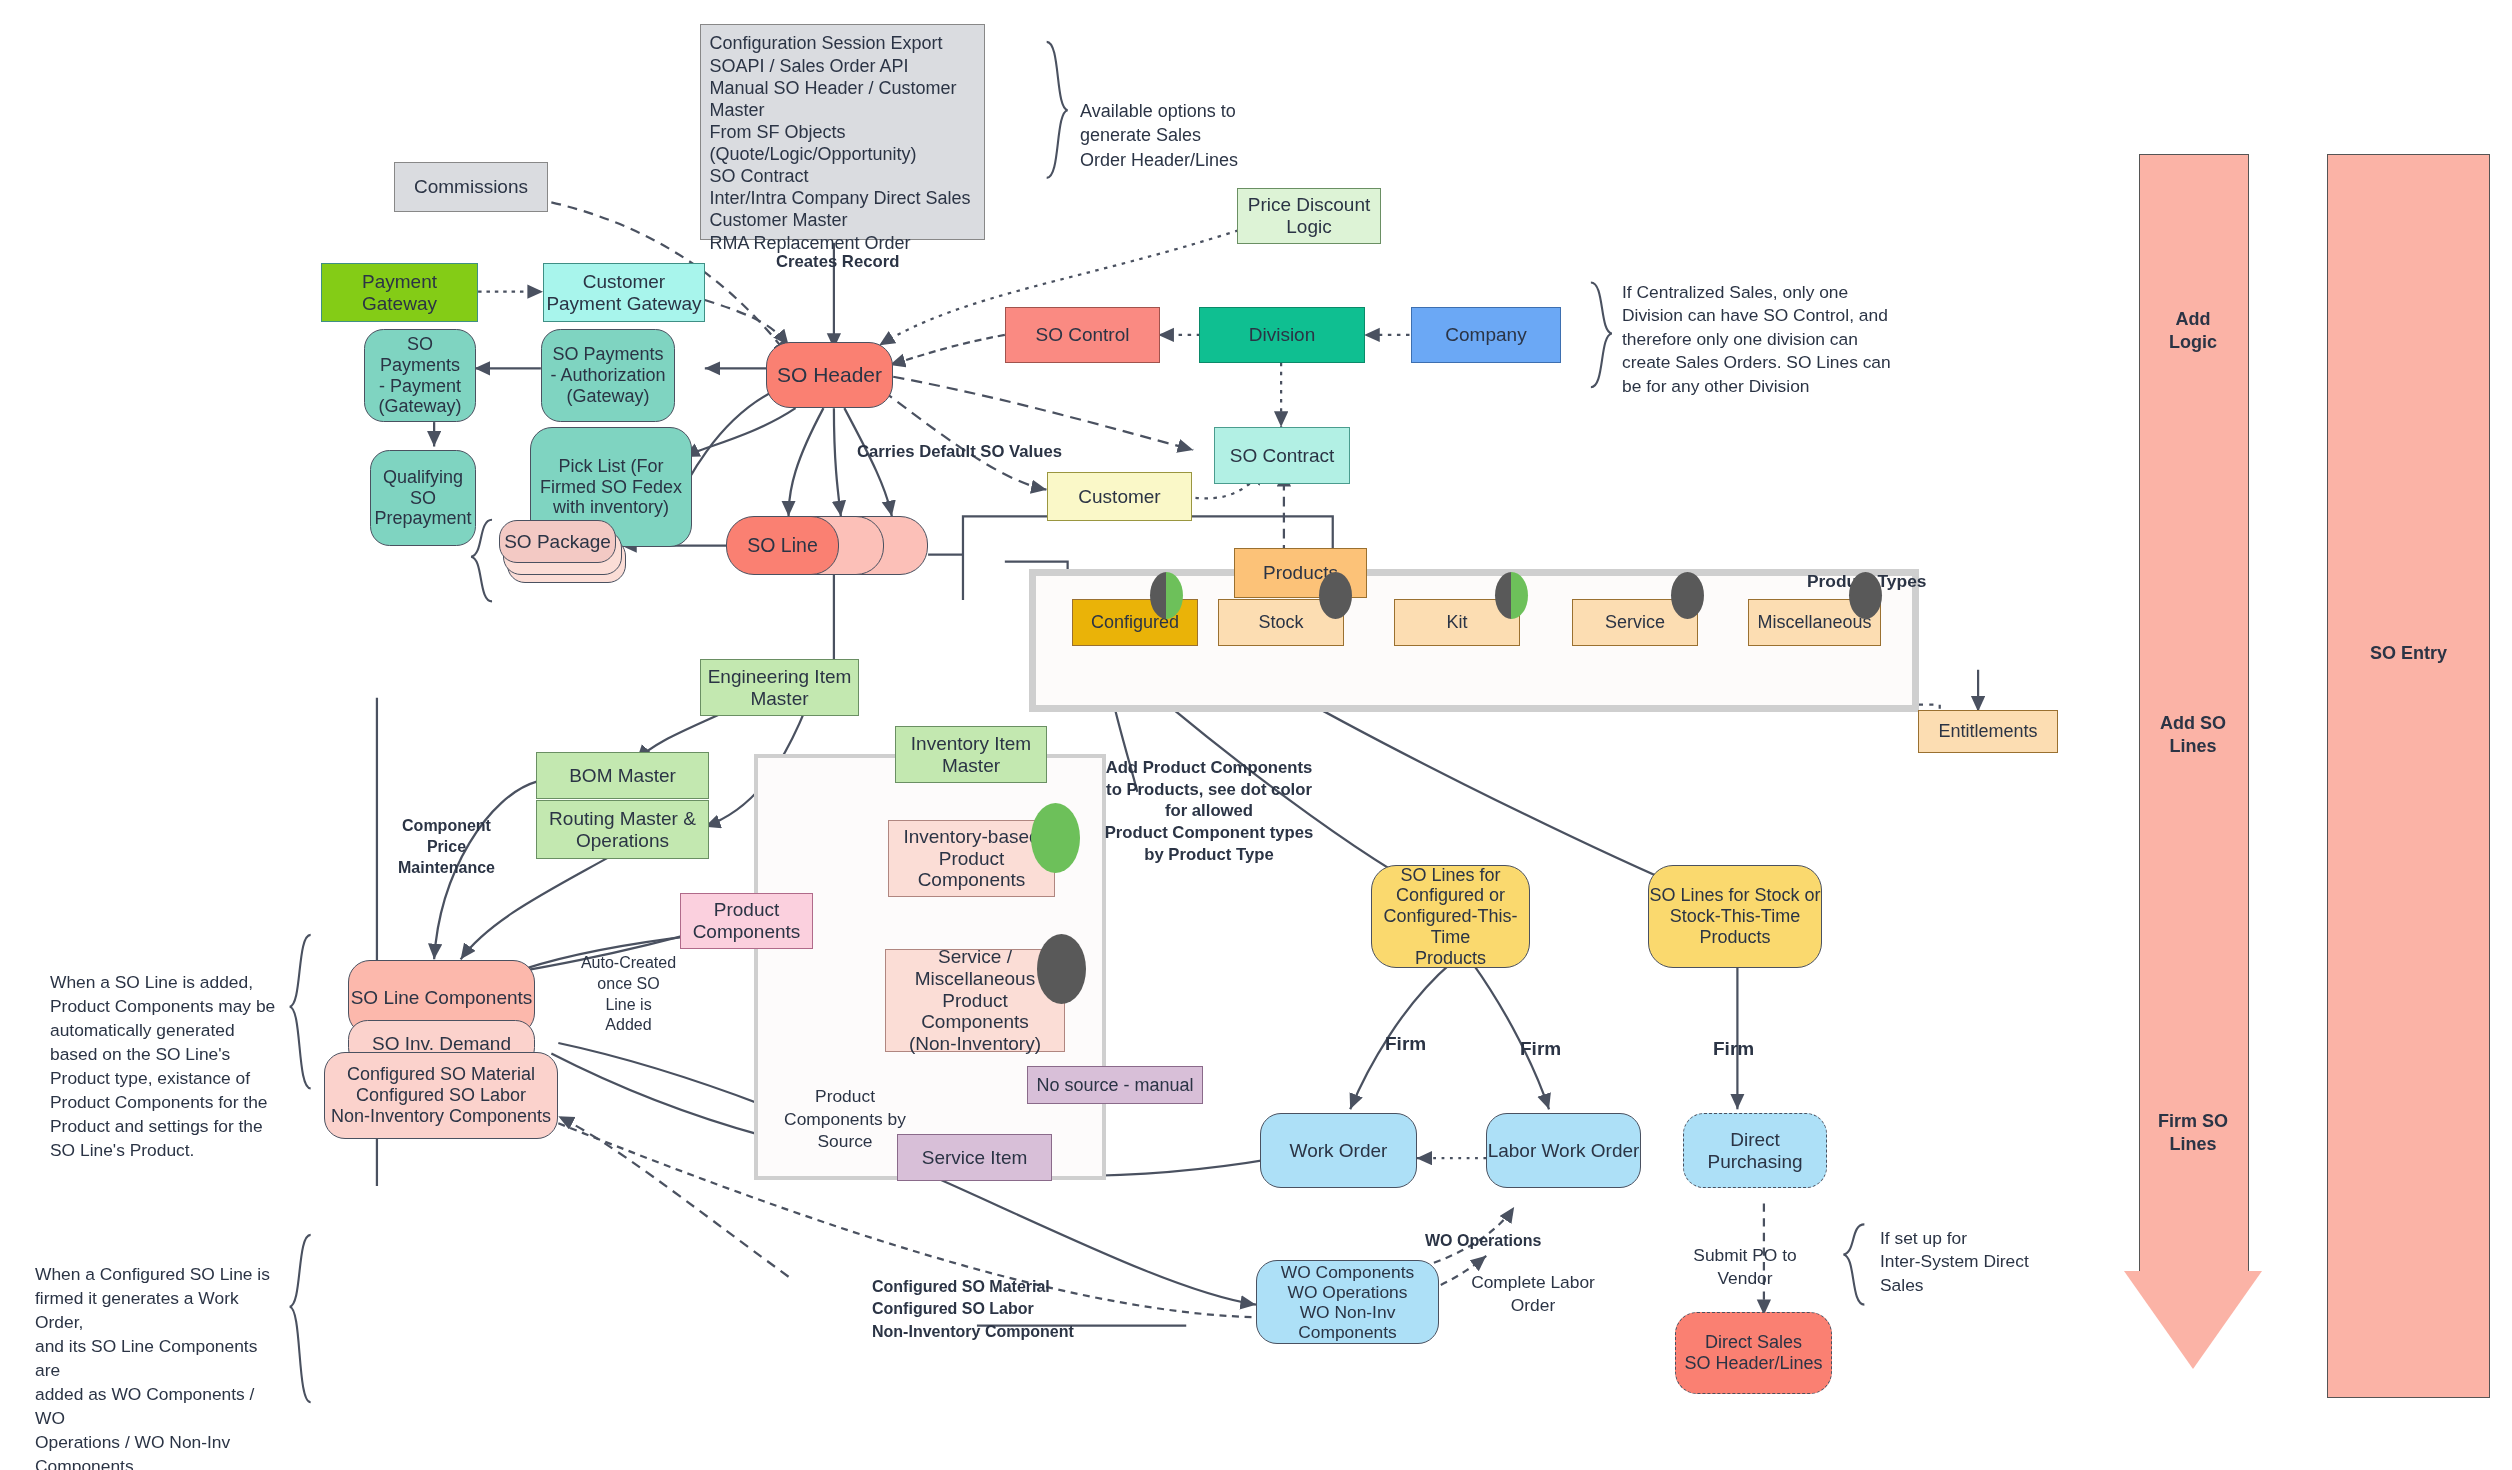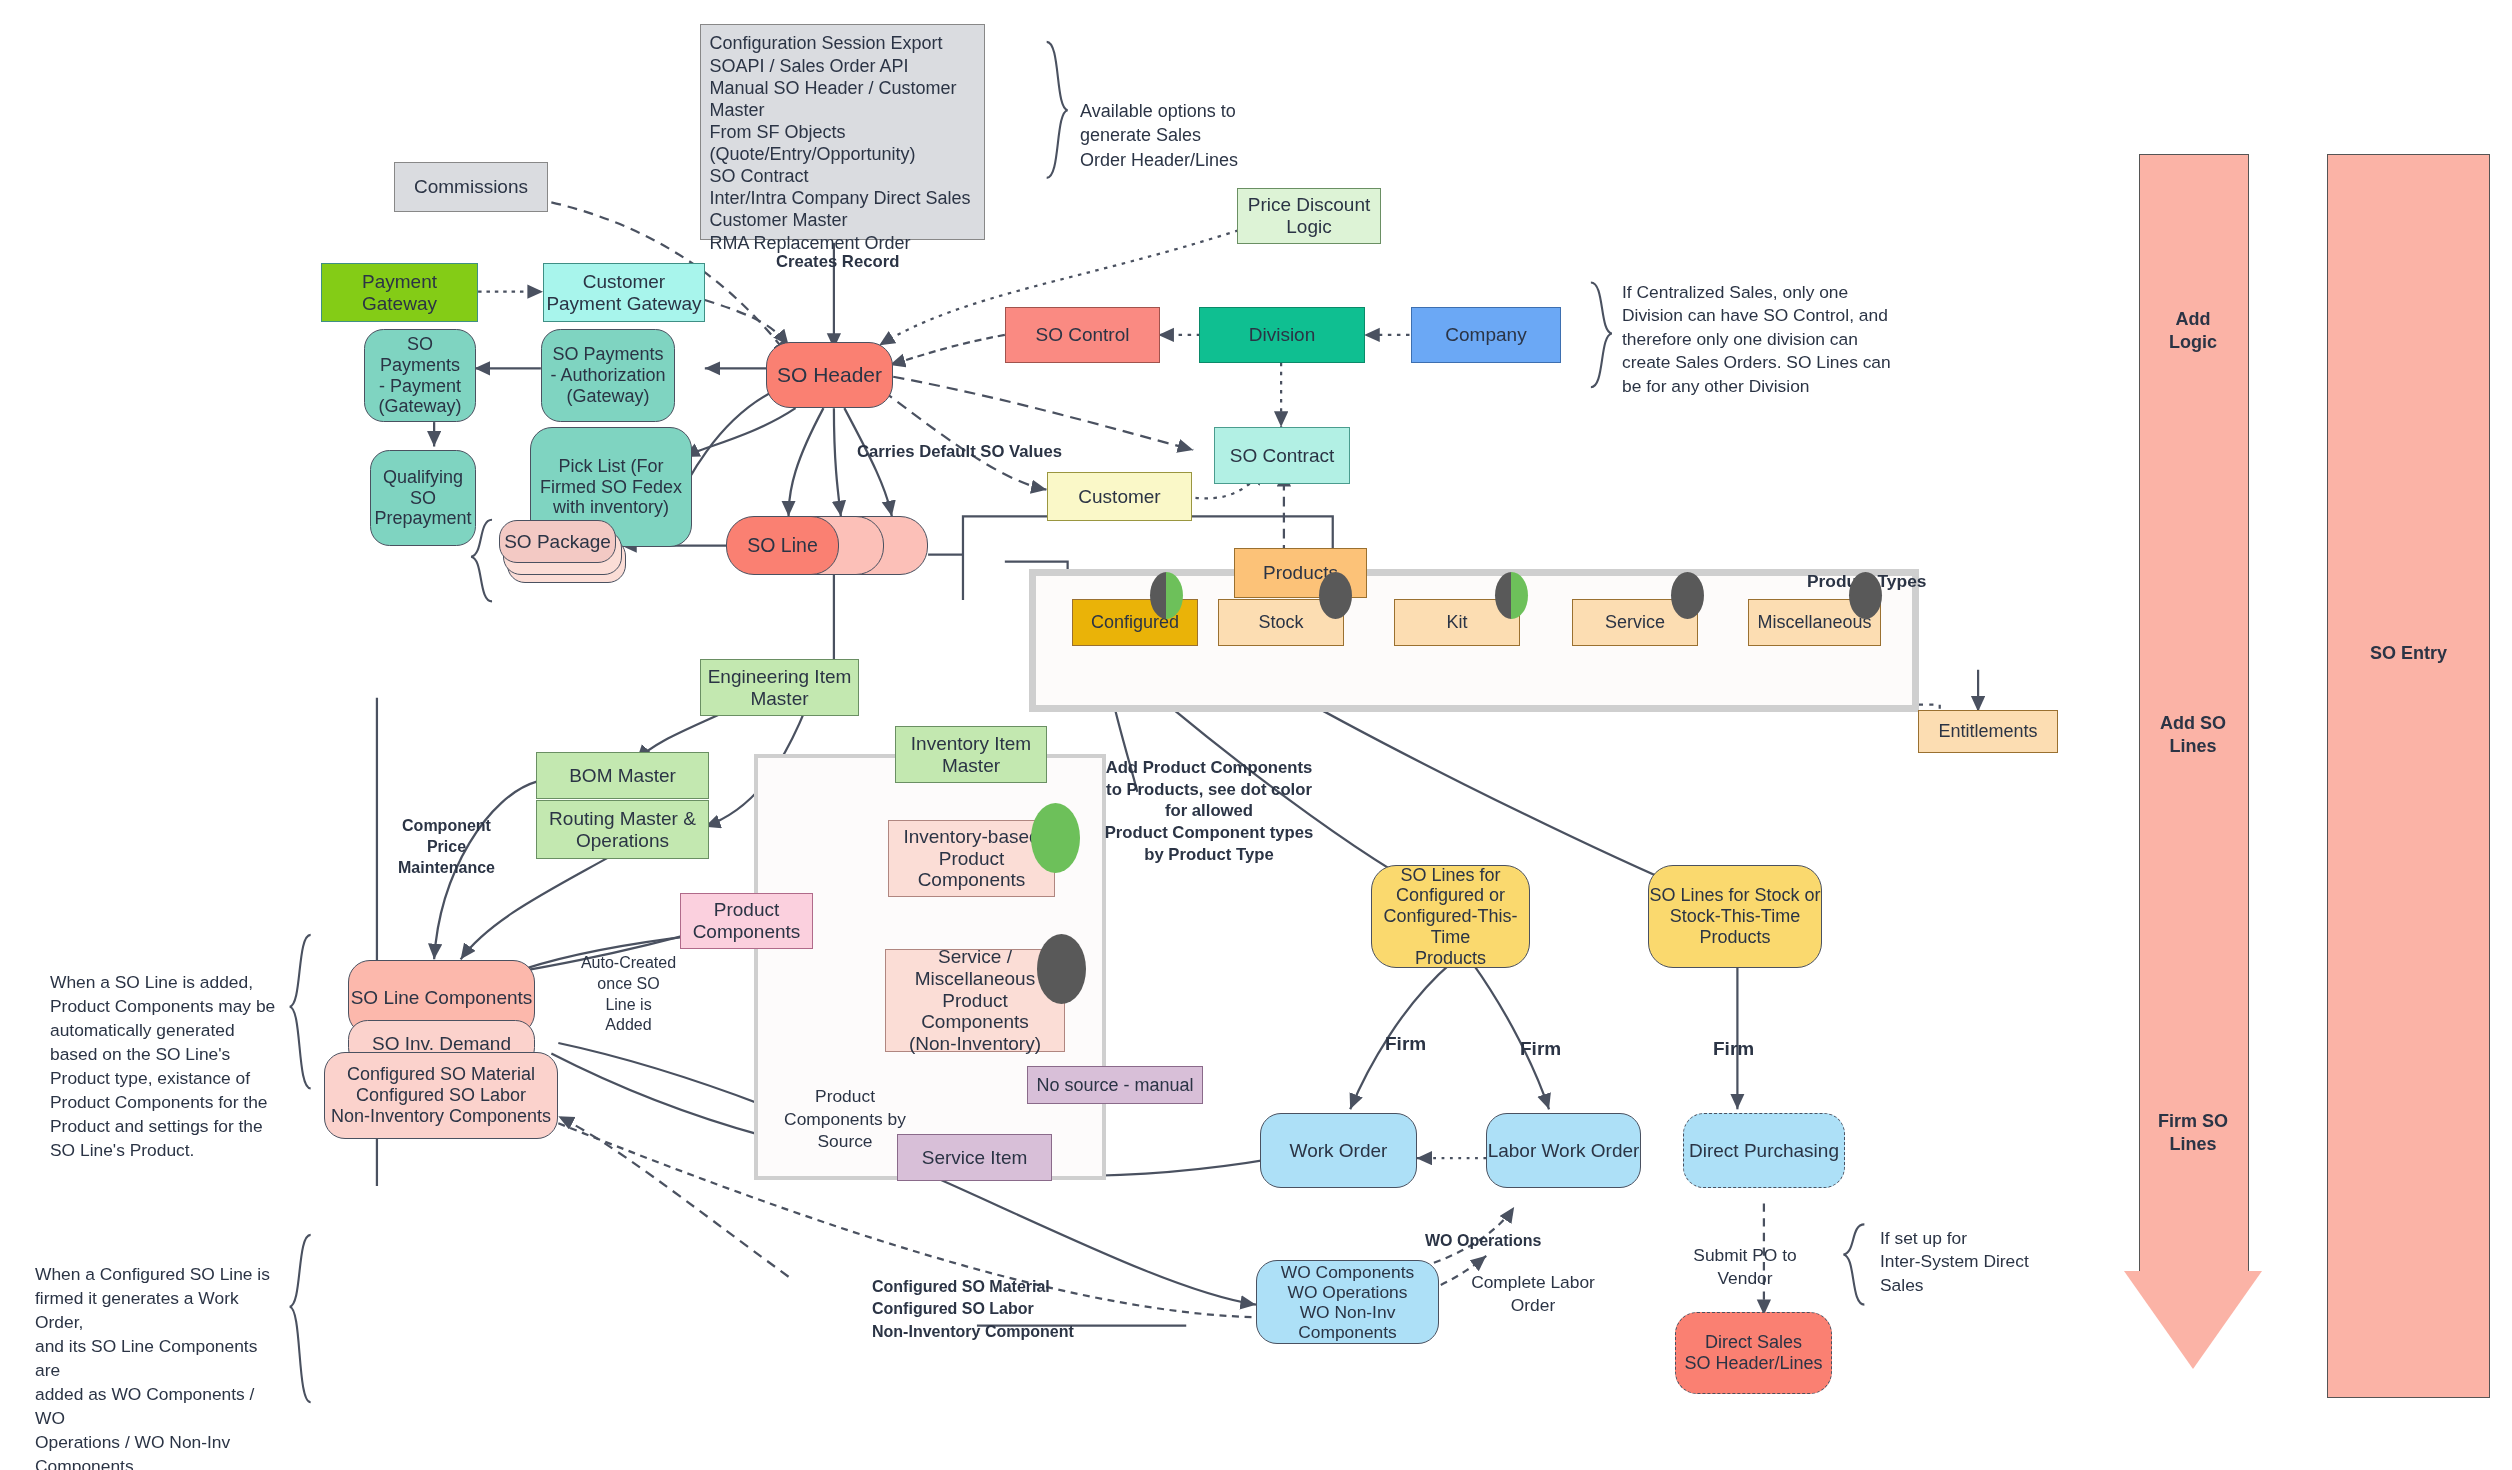--- a/index.html
+++ b/index.html
@@ -181,21 +181,21 @@
     <div style="position:absolute;left:0;top:488px;width:161px;text-align:center;font-size:18px;font-weight:bold;color:#2b3445;">SO Entry</div>
   </div>
 
   <div class="node rect" style="left:700px;top:24.4px;width:285px;height:216px;background:#DADCE0;border:0.7px solid #888;
               flex-direction:column;align-items:flex-start;justify-content:flex-start;padding:7px 8.4px;font-size:18px;line-height:1.23;">
     <span>Configuration Session Export</span>
     <span>SOAPI / Sales Order API</span>
     <span>Manual SO Header / Customer</span>
     <span>Master</span>
     <span>From SF Objects</span>
-    <span>(Quote/Entry/Opportunity)</span>
+    <span>(Quote/Logic/Opportunity)</span>
     <span>SO Contract</span>
     <span>Inter/Intra Company Direct Sales</span>
     <span>Customer Master</span>
     <span>RMA Replacement Order</span>
   </div>
 
   <div class="note" style="left:1080px;top:99px;width:223px;font-size:18px;white-space:pre-line;">Available options to
 generate Sales
 Order Header/Lines</div>
 
@@ -355,21 +355,21 @@
   <div class="node rounded" style="left:1648px;top:865px;width:174px;height:103px;background:#FAD96E;font-size:18px;white-space:pre-line;border-radius:25px;">SO Lines for Stock or
 Stock-This-Time
 Products</div>
 
   <div class="note b" style="left:1385px;top:1031px;font-size:19px;">Firm</div>
   <div class="note b" style="left:1520px;top:1036px;font-size:19px;">Firm</div>
   <div class="note b" style="left:1713px;top:1036px;font-size:19px;">Firm</div>
 
   <div class="node rounded" style="left:1260px;top:1113px;width:157px;height:75px;background:#ADE0F7;font-size:19px;border-radius:21px;">Work Order</div>
   <div class="node rounded" style="left:1486px;top:1113px;width:155px;height:75px;background:#ADE0F7;font-size:19px;border-radius:21px;">Labor Work Order</div>
-  <div class="node rounded" style="left:1683px;top:1113px;width:162px;height:75px;background:#ADE0F7;font-size:19px;border-radius:21px;border-style:dashed;">Direct Purchasing</div>
+  <div class="node rounded" style="left:1683px;top:1113px;width:144px;height:75px;background:#ADE0F7;font-size:19px;border-radius:21px;border-style:dashed;">Direct Purchasing</div>
 
   <div class="note b" style="left:1425px;top:1230px;font-size:16px;">WO Operations</div>
   <div class="note" style="left:1470px;top:1271px;width:126px;text-align:center;font-size:17.4px;white-space:pre-line;line-height:1.3;">Complete Labor
 Order</div>
   <div class="note" style="left:1675px;top:1244px;width:140px;text-align:center;font-size:17.4px;white-space:pre-line;line-height:1.3;">Submit PO to
 Vendor</div>
 
   <div class="node rounded" style="left:1256px;top:1260px;width:183px;height:84px;background:#ADE0F7;font-size:17.4px;white-space:pre-line;border-radius:21px;">WO Components
 WO Operations
 WO Non-Inv Components</div>

